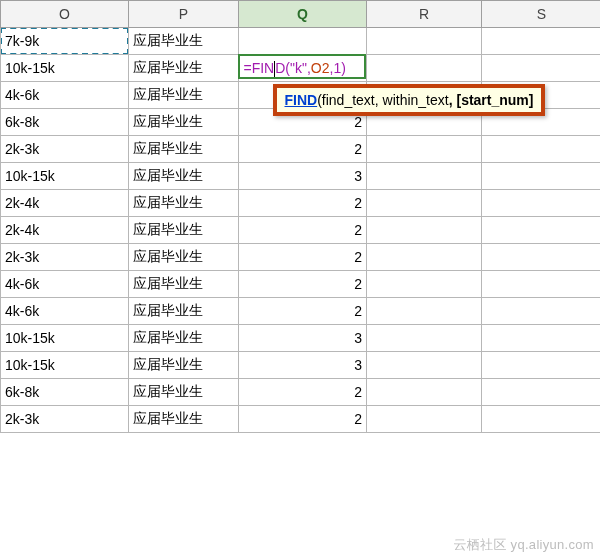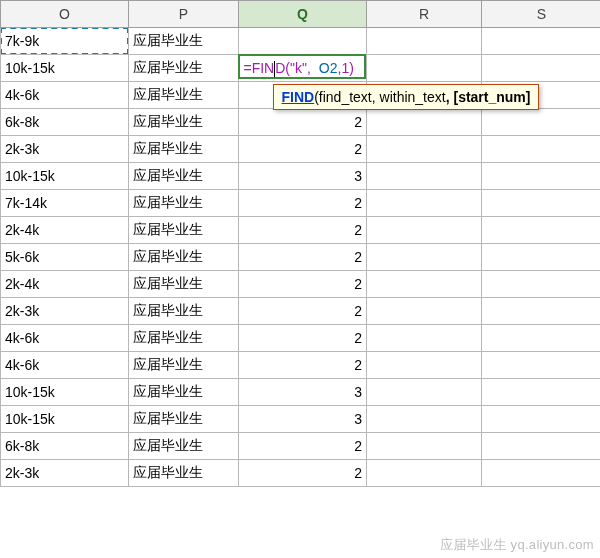--- a/index.html
+++ b/index.html
@@ -63,34 +63,34 @@
     border: 2px solid #3a8b3a;
     background: #fff;
     z-index: 5;
     overflow: visible;
     white-space: nowrap;
     padding: 2px 4px;
     font-family: inherit;
     font-size: 14px;
   }
   .formula-token-fn { color: #a21caf; }
-  .formula-token-ref { color: #0369a1; margin-left: 8px; }
+  .formula-token-ref { color: #c2410c; }
   .formula-token-cursor {
     display: inline-block;
     width: 1px; height: 16px;
     background: #000;
     vertical-align: middle;
     margin: 0 0px;
   }
 
   
   .fn-tip {
     position: absolute;
     background: #ffffe5;
-    border: 1px solid #c2410c;
+    border: 4px solid #c2410c;
     box-shadow: 2px 2px 4px rgba(0,0,0,0.25);
     padding: 4px 8px;
     font-size: 14px;
     z-index: 6;
     white-space: nowrap;
   }
   .fn-tip .fn-name {
     color: #0040d0;
     text-decoration: underline;
     font-weight: bold;
@@ -166,35 +166,21 @@
         <td></td>
       </tr>
       <tr>
         <td>10k-15k</td>
         <td>应届毕业生</td>
         <td style="text-align: right;">3</td>
         <td></td>
         <td></td>
       </tr>
       <tr>
-        <td>7k-14k</td>
-        <td>应届毕业生</td>
-        <td style="text-align: right;">2</td>
-        <td></td>
-        <td></td>
-      </tr>
-      <tr>
         <td>2k-4k</td>
-        <td>应届毕业生</td>
-        <td style="text-align: right;">2</td>
-        <td></td>
-        <td></td>
-      </tr>
-      <tr>
-        <td>5k-6k</td>
         <td>应届毕业生</td>
         <td style="text-align: right;">2</td>
         <td></td>
         <td></td>
       </tr>
       <tr>
         <td>2k-4k</td>
         <td>应届毕业生</td>
         <td style="text-align: right;">2</td>
         <td></td>
@@ -253,13 +239,13 @@
 </table>
 
 <div class="editing-wrap" id="editing-overlay" style="left: 237.5px; top: 53.5px; min-width: 128px; height: 25px; line-height: 21px;">
   <span class="formula-token-fn">=FIN</span><span class="formula-token-cursor"></span><span class="formula-token-fn">D("k",</span><span class="formula-token-ref">O2</span><span class="formula-token-fn">,1)</span>
 </div>
 
 <div class="fn-tip" id="fn-tip" style="left: 272.5px; top: 83.5px;">
   <span class="fn-name">FIND</span><span id="fn-args">(find_text, within_text<span class="arg-bold">, [start_num]</span></span>
 </div>
 
-<div class="watermark">应届毕业生  yq.aliyun.com</div>
+<div class="watermark">云栖社区  yq.aliyun.com</div>
 
 </body></html>

